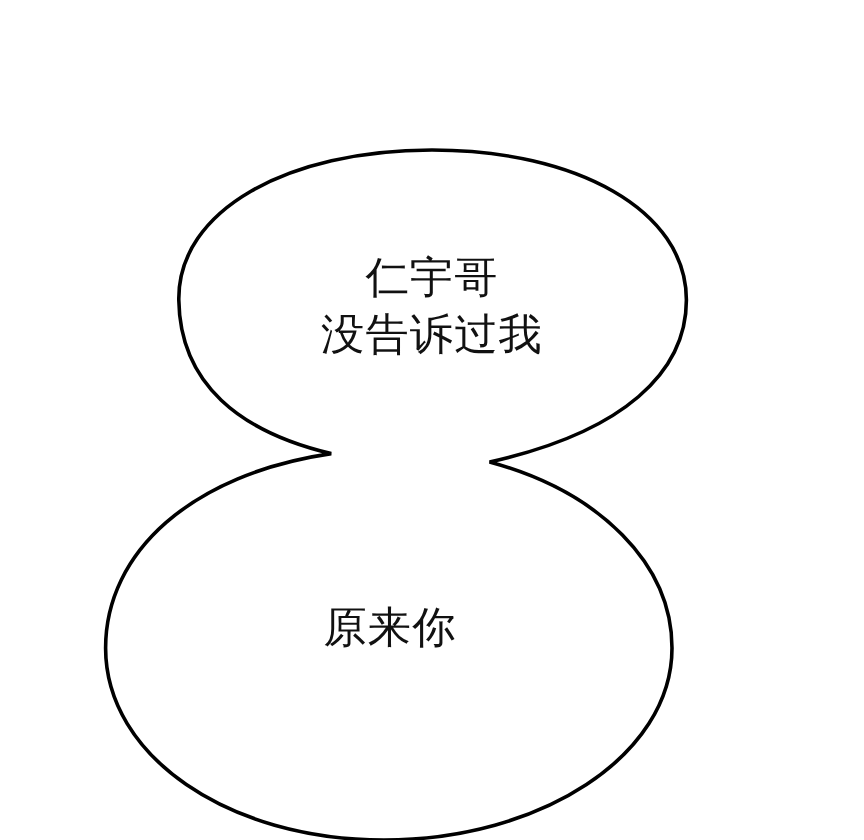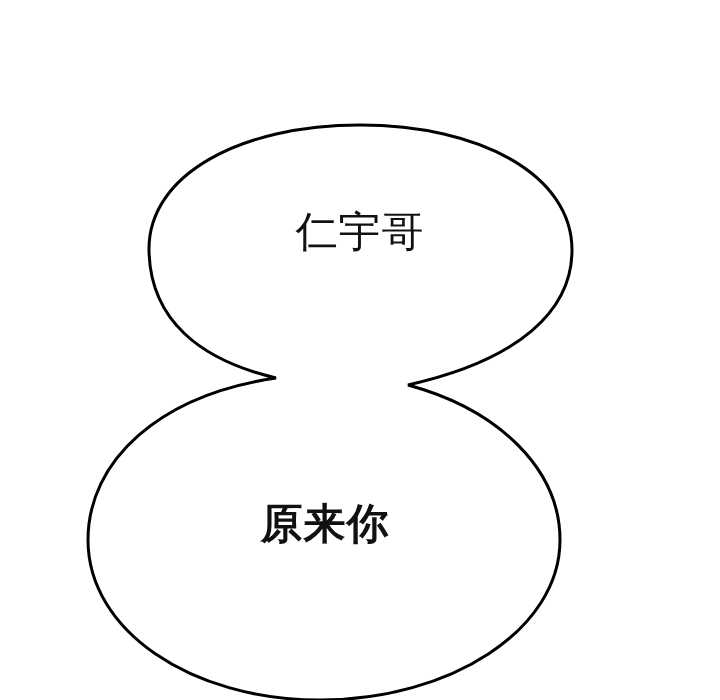--- a/index.html
+++ b/index.html
@@ -21,38 +21,37 @@
       background: #ffffff;
     }
     svg.bubbles {
       position: absolute;
       left: 0; top: 0;
     }
     .bubble-text {
       position: absolute;
       text-align: center;
       color: #111111;
-      font-size: 42px;
+      font-size: 36px;
       line-height: 48px;
       letter-spacing: 1px;
       white-space: nowrap;
     }
     .bubble-text .line {
       display: block;
     }
     #text-top {
       left: 240px;
       top: 208px;
       width: 240px;
     }
     #text-bottom {
       left: 205px;
       top: 500px;
       width: 240px;
-      font-weight: bold;
     }
   </style>
 </head>
 <body>
 
 <div class="panel">
   <svg class="bubbles" width="720" height="700" viewBox="0 0 720 700">
 
     <path d="M 276 378
          C 200 360, 150 320, 149 250
@@ -60,18 +59,19 @@
          C 480 125, 572 175, 572 250
          C 572 310, 520 360, 408 385
          C 500 410, 560 470, 560 540
          C 560 630, 450 700, 320 700
          C 190 700, 88 630, 88 540
          C 88 460, 160 395, 276 378 Z" fill="#ffffff" stroke="#000000" stroke-width="3" stroke-linejoin="miter"></path>
   </svg>
 
   <div class="bubble-text" id="text-top">
     <span class="line">仁宇哥</span>
+    <span class="line">没告诉过我</span>
   </div>
 
   <div class="bubble-text" id="text-bottom">
     <span class="line">原来你</span>
   </div>
 </div>
 
 </body></html>

